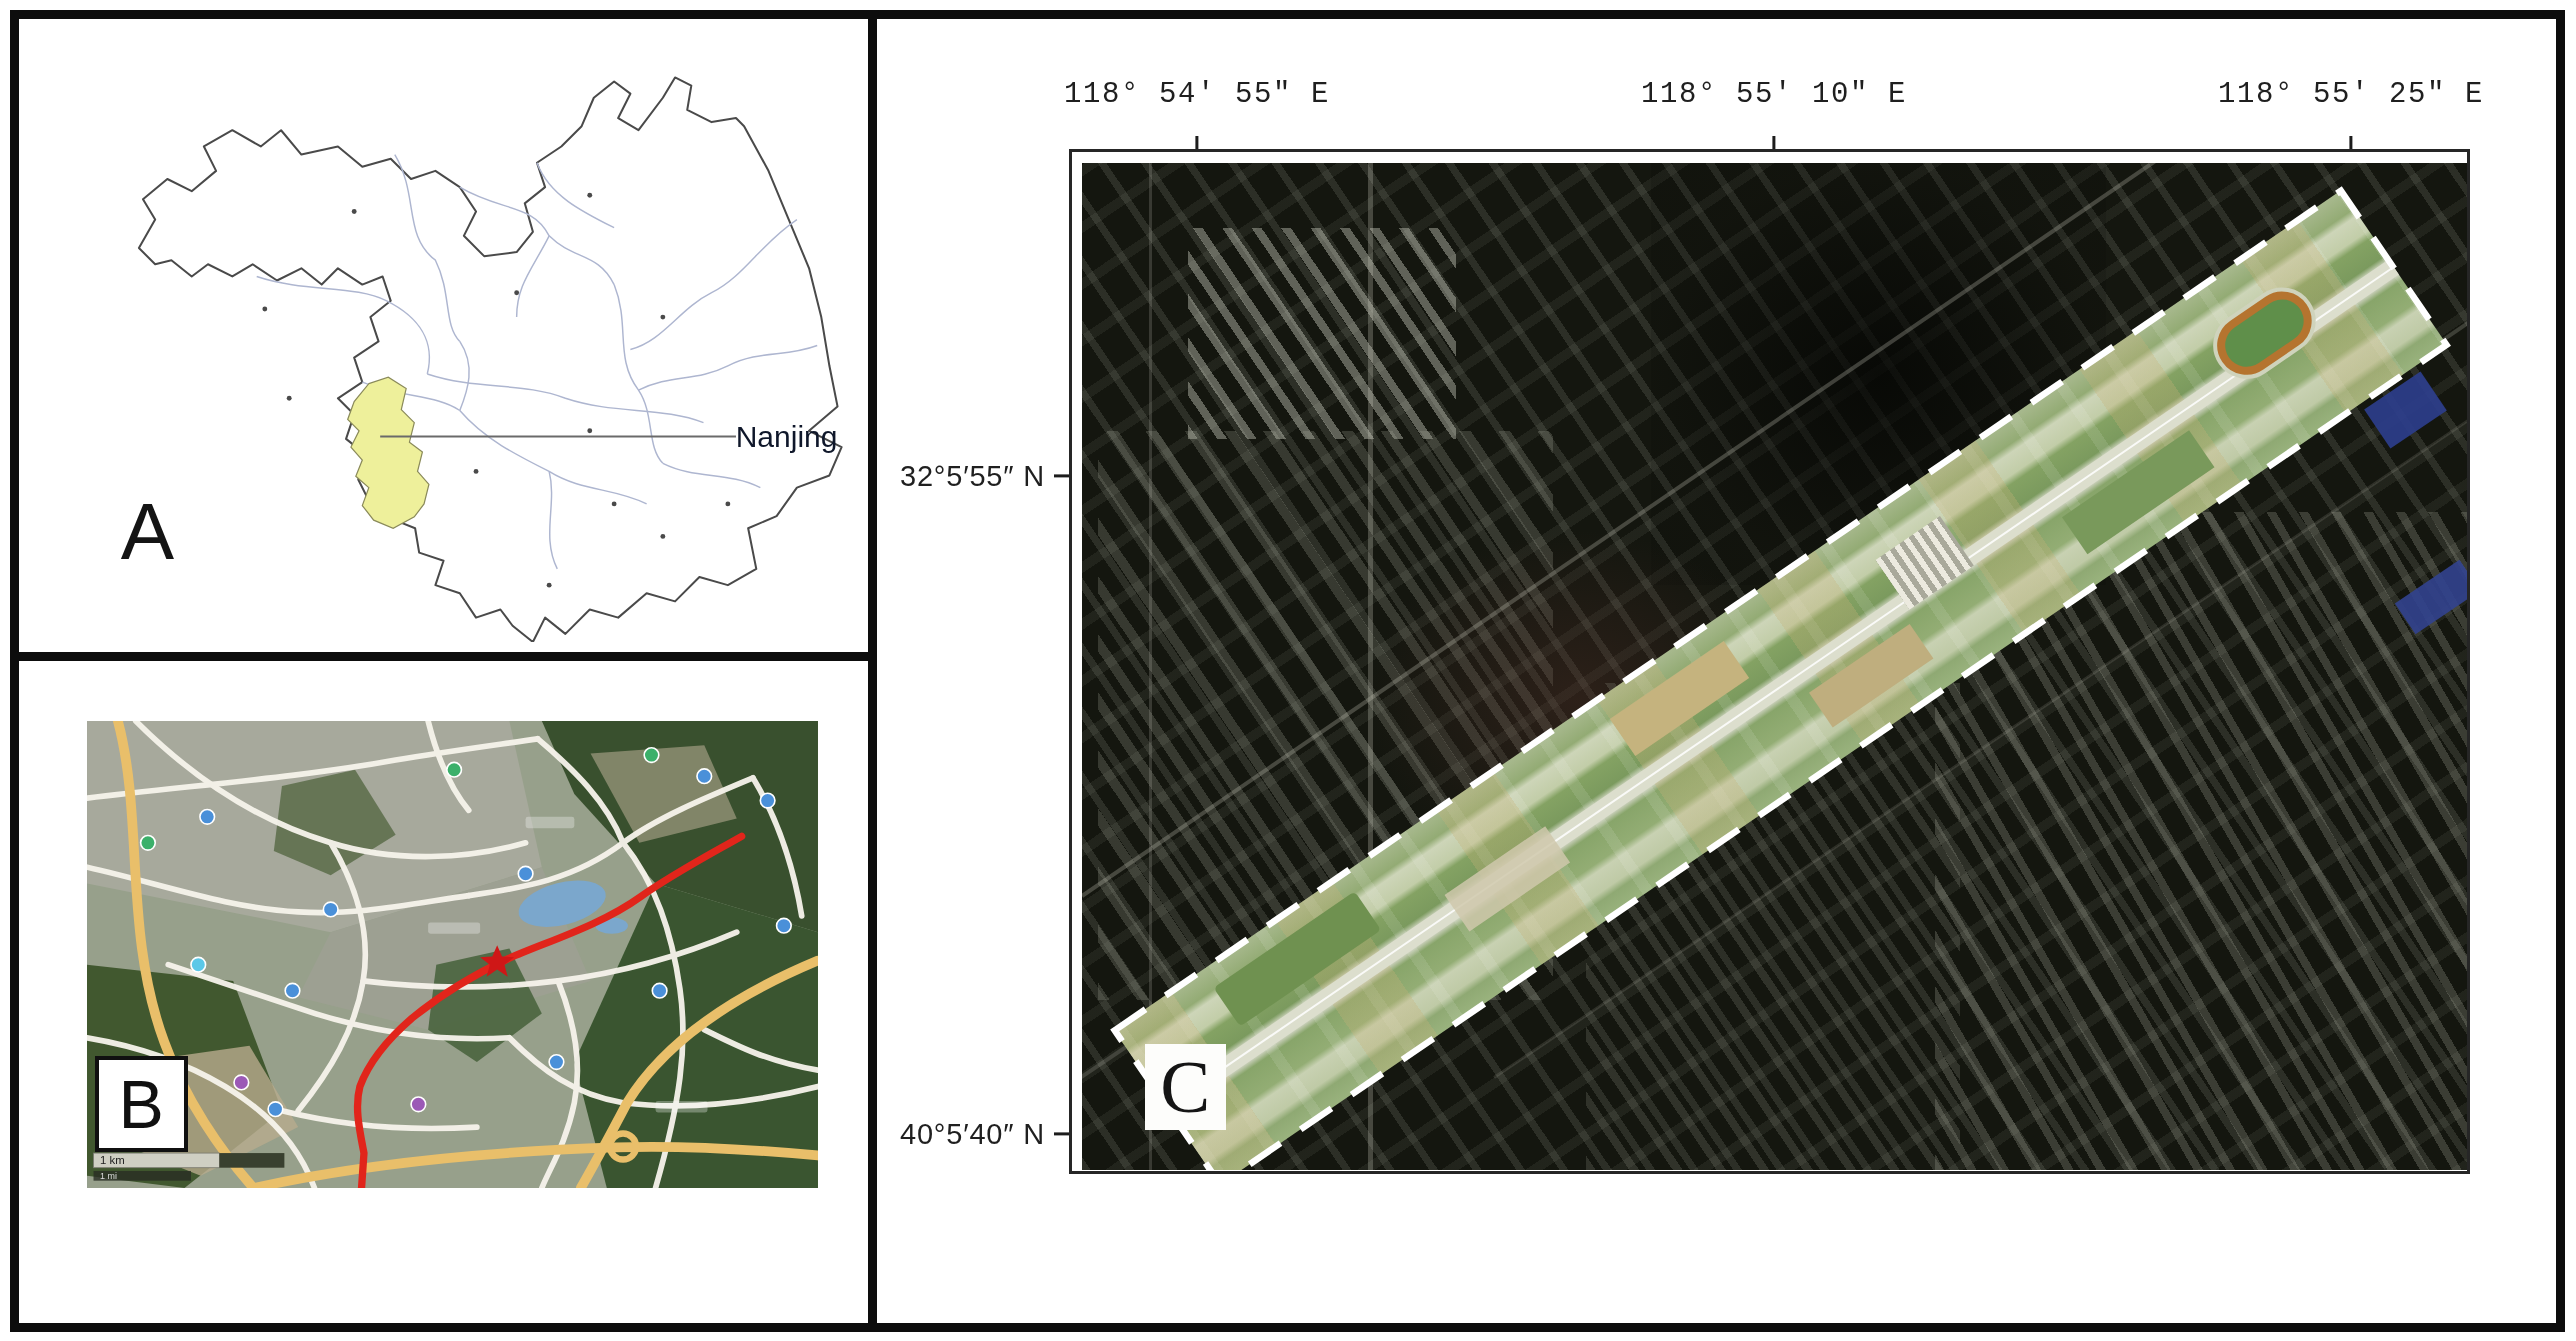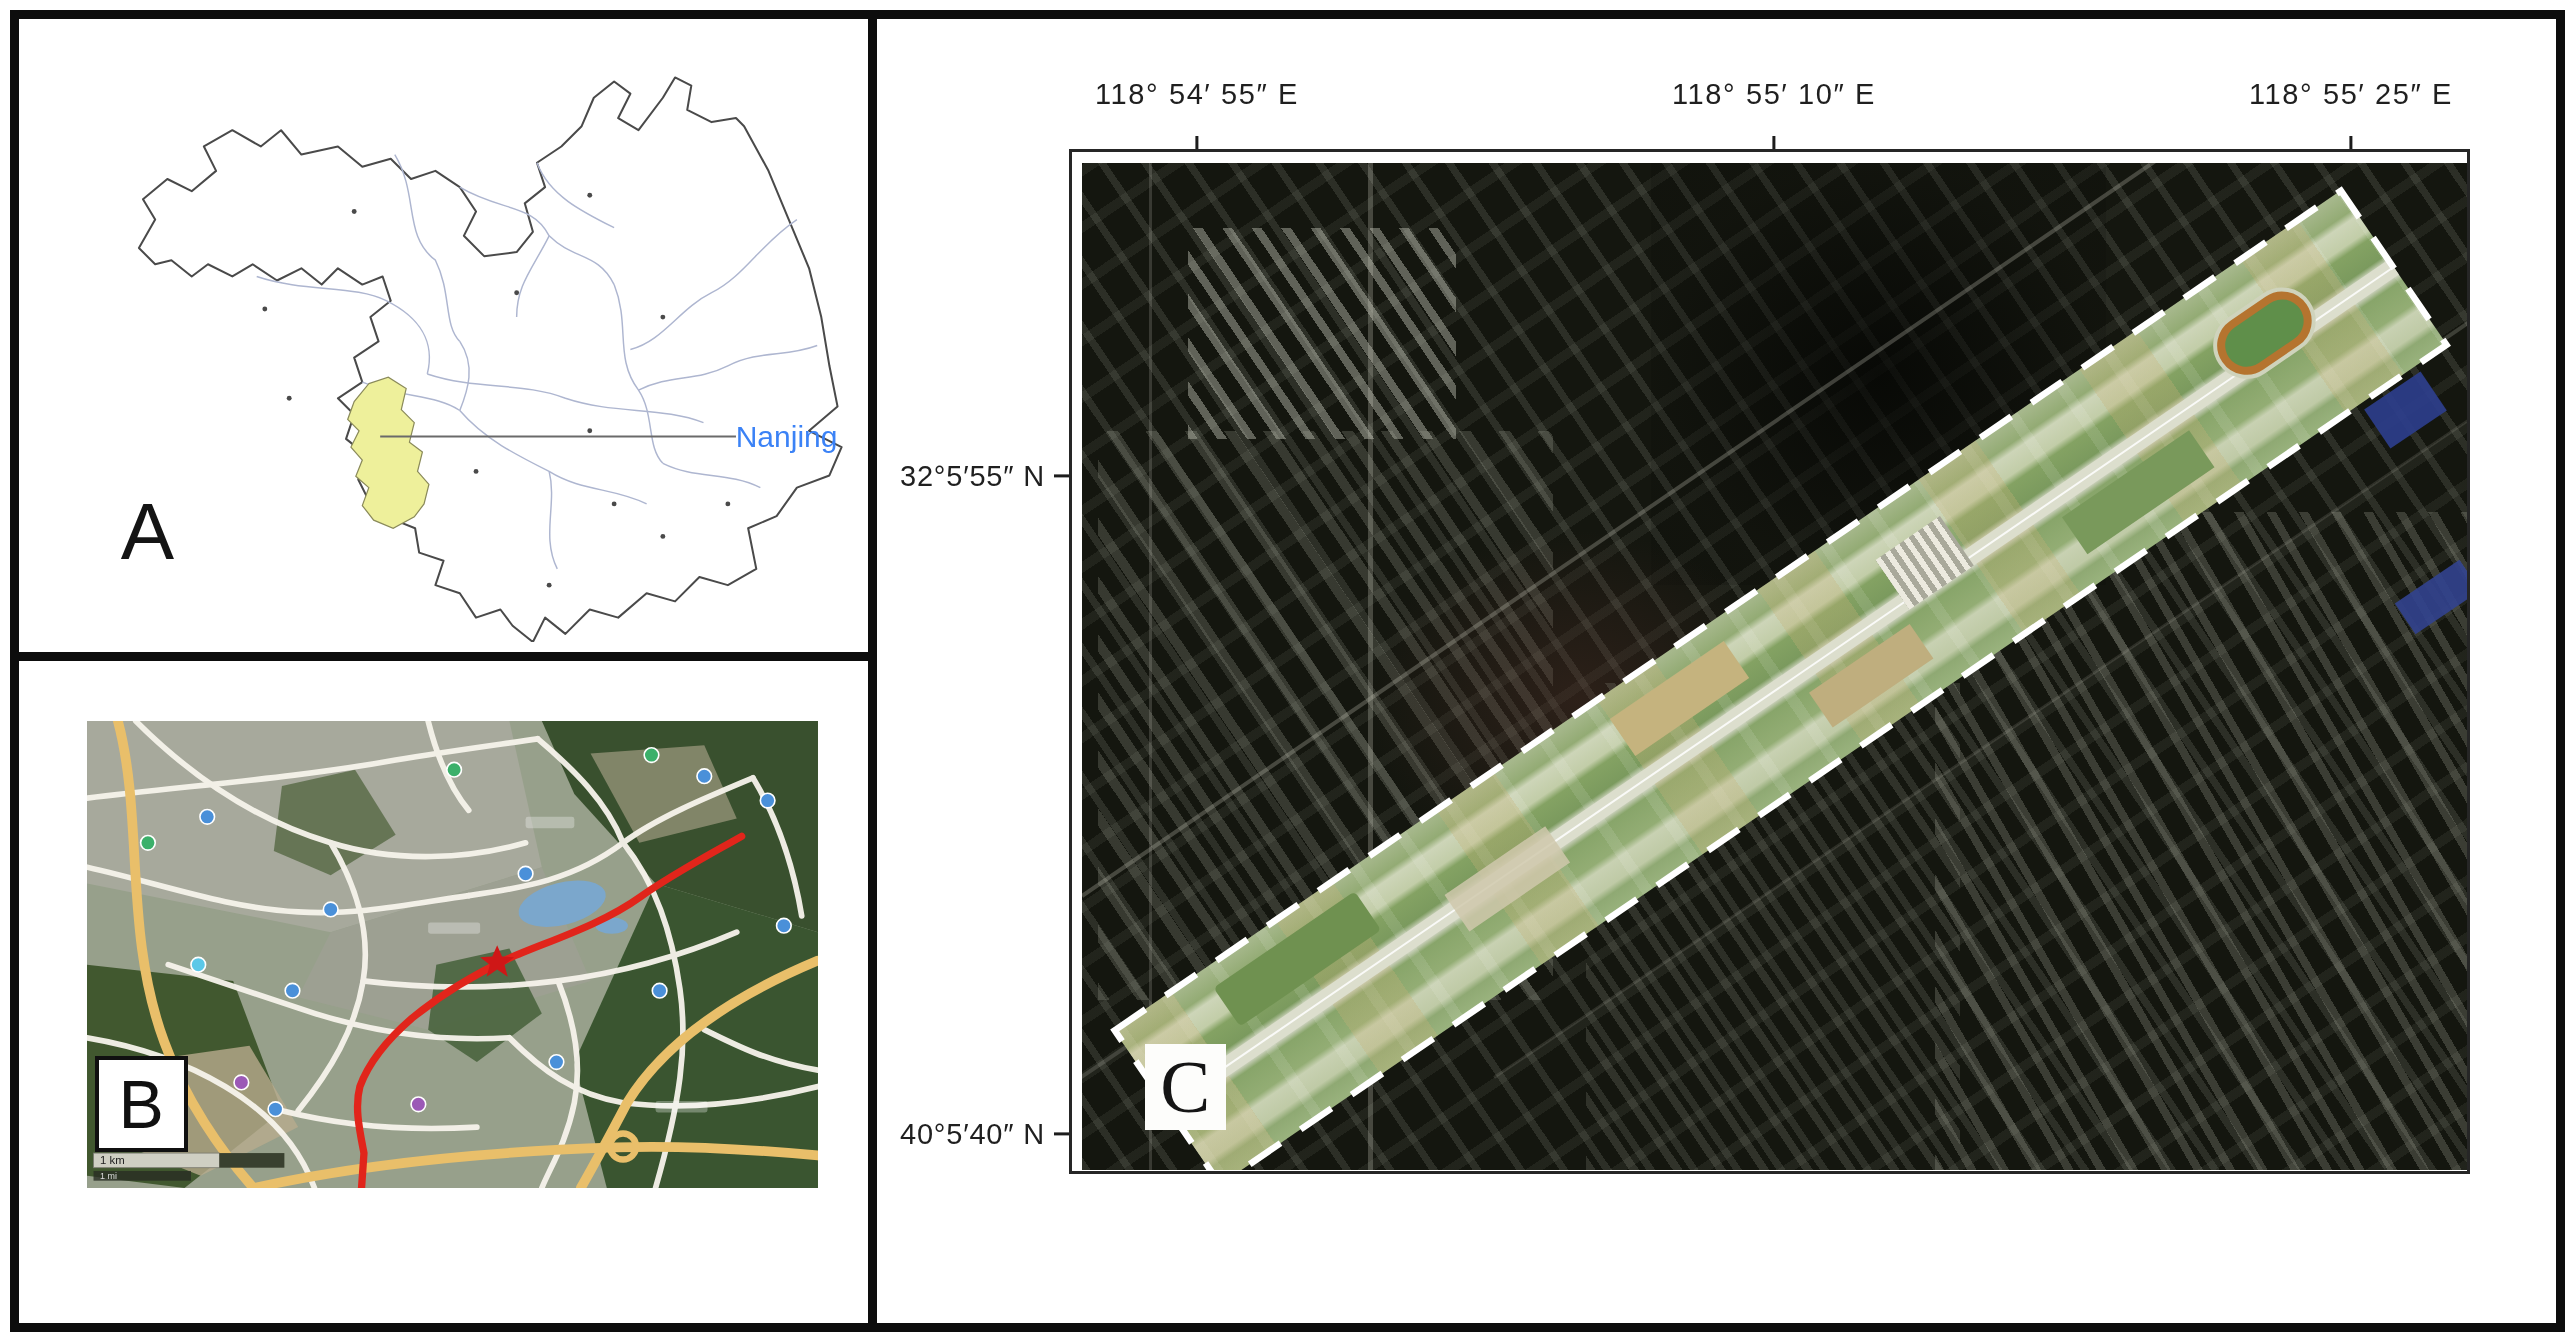--- a/index.html
+++ b/index.html
@@ -8,32 +8,32 @@
   .abs{position:absolute;}
   
   .outer-border{left:9.7px;top:9.7px;width:2555px;height:1322px;
        border:9px solid #0d0d0d;box-sizing:border-box;background:transparent;}
   .divider-v{left:868px;top:9.7px;width:9px;height:1322px;background:#0d0d0d;}
   .divider-h{left:9.7px;top:652px;width:867px;height:9px;background:#0d0d0d;}
   
   .panelA{left:18.7px;top:18.7px;width:849px;height:633px;background:#ffffff;}
   .mapA{left:75px;top:30px;}
   .letterA{left:102px;top:467px;font-size:80px;color:#141414;letter-spacing:0;}
-  .nanjing-label{left:717px;top:401px;font-size:30px;color:#3b82f6;}
+  .nanjing-label{left:717px;top:401px;font-size:30px;color:#0f172a;}
   
   .panelB{left:18.7px;top:660px;width:849px;height:662px;background:#ffffff;}
   .mapB{left:68px;top:61px;width:731px;height:467px;background:#3b82f6;overflow:hidden;}
   .letterB-box{left:76px;top:396px;width:93px;height:96px;background:#ffffff;
        border:4.1px solid #101010;box-sizing:border-box;display:flex;align-items:center;
        justify-content:center;}
   .letterB-box span{font-size:68px;color:#101010;}
   
   .panelC{left:877px;top:18.7px;width:1679px;height:1304px;background:#ffffff;}
   .lon-label{top:59px;transform:translateX(-50%);font-size:29px;color:#1f1f1f;
-       letter-spacing:1.6px;white-space:nowrap;}
+       letter-spacing:1.6px;white-space:nowrap;font-family:Liberation Mono, monospace;}
   .lat-label{font-size:29px;color:#1f1f1f;letter-spacing:0.8px;white-space:nowrap;
        transform:translateY(-50%);text-align:center;}
   .tick-top{top:117px;width:3.2px;height:13px;background:#1c1c1c;transform:translateX(-1.6px);}
   .tick-left{left:177px;width:14.6px;height:3.2px;background:#1c1c1c;transform:translateY(-1.6px);}
   .mapC-frame{left:192px;top:130px;width:1401px;height:1025px;border:3.2px solid #262626;
        box-sizing:border-box;background:#ffffff;}
   .satC{left:9.7px;top:11.4px;width:1385px;height:1007px;background:#14160f;overflow:hidden;}
   .satC .tex{position:absolute;inset:0;}
   .tex-a{background:repeating-linear-gradient(56deg,rgba(156,160,146,.18) 0 7.3px,transparent 7.3px 36px);}
   .tex-b{background:repeating-linear-gradient(-34deg,rgba(130,135,120,.12) 0 9.7px,transparent 9.7px 47px);}

